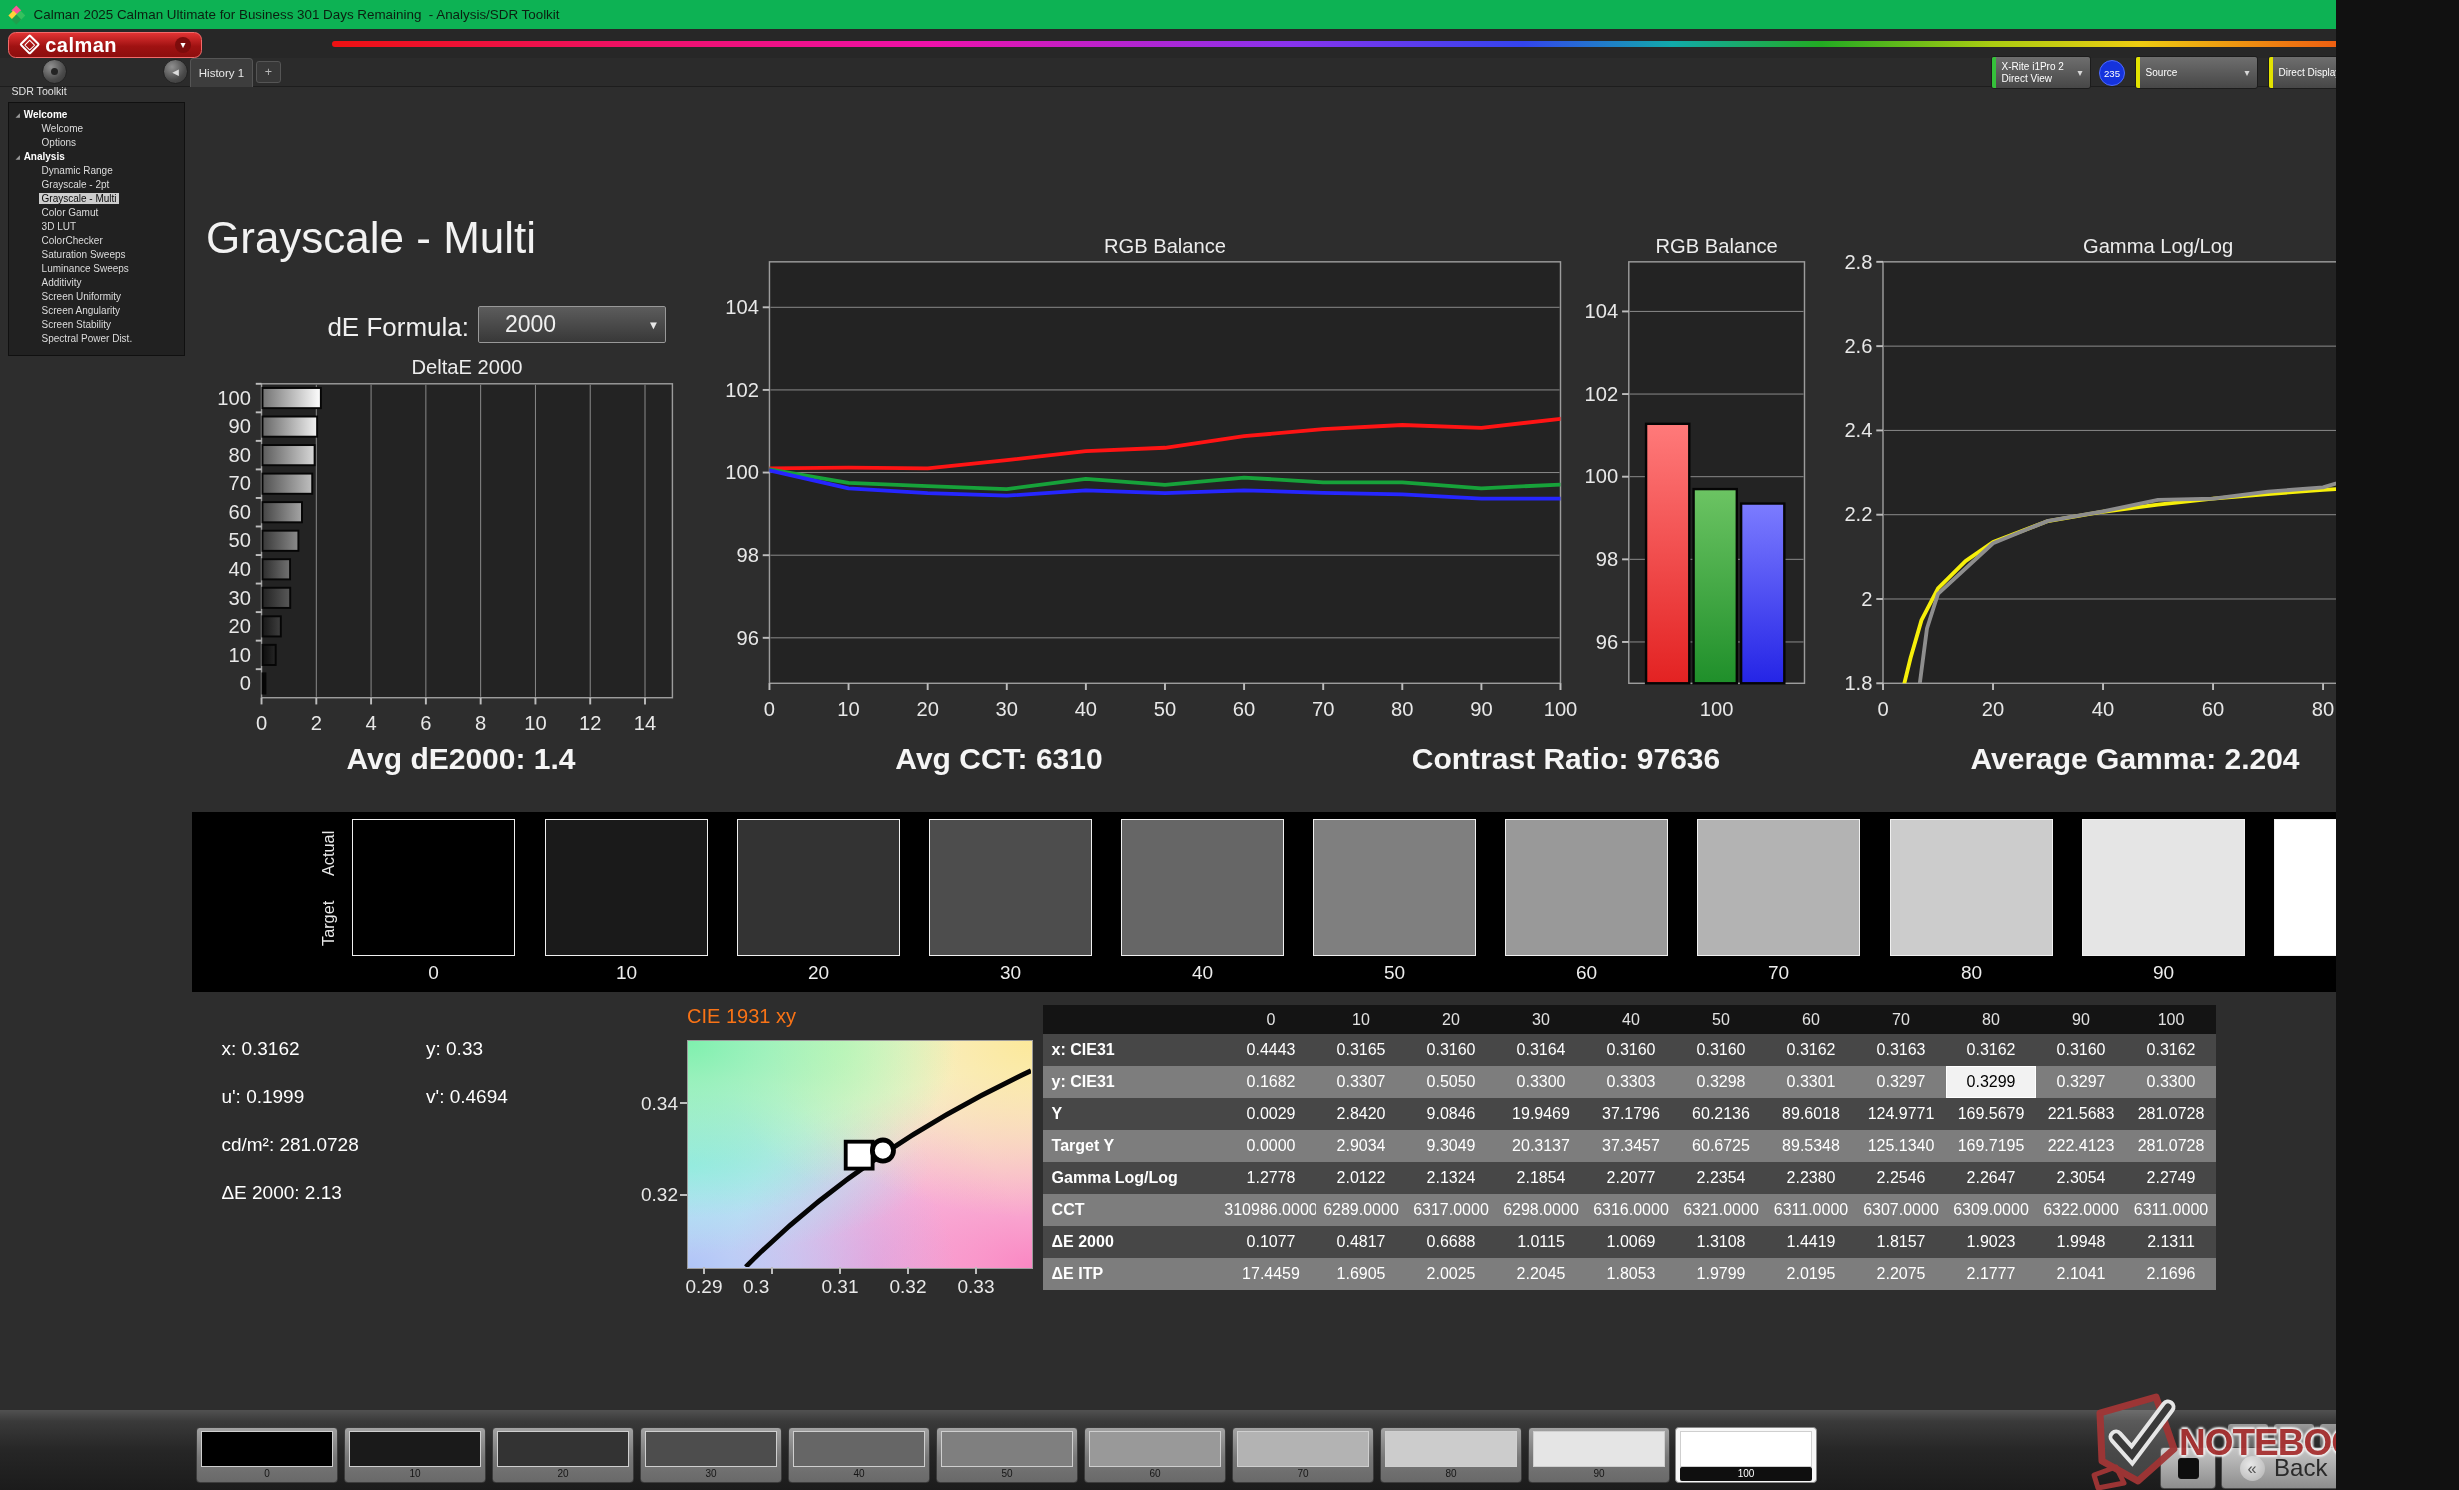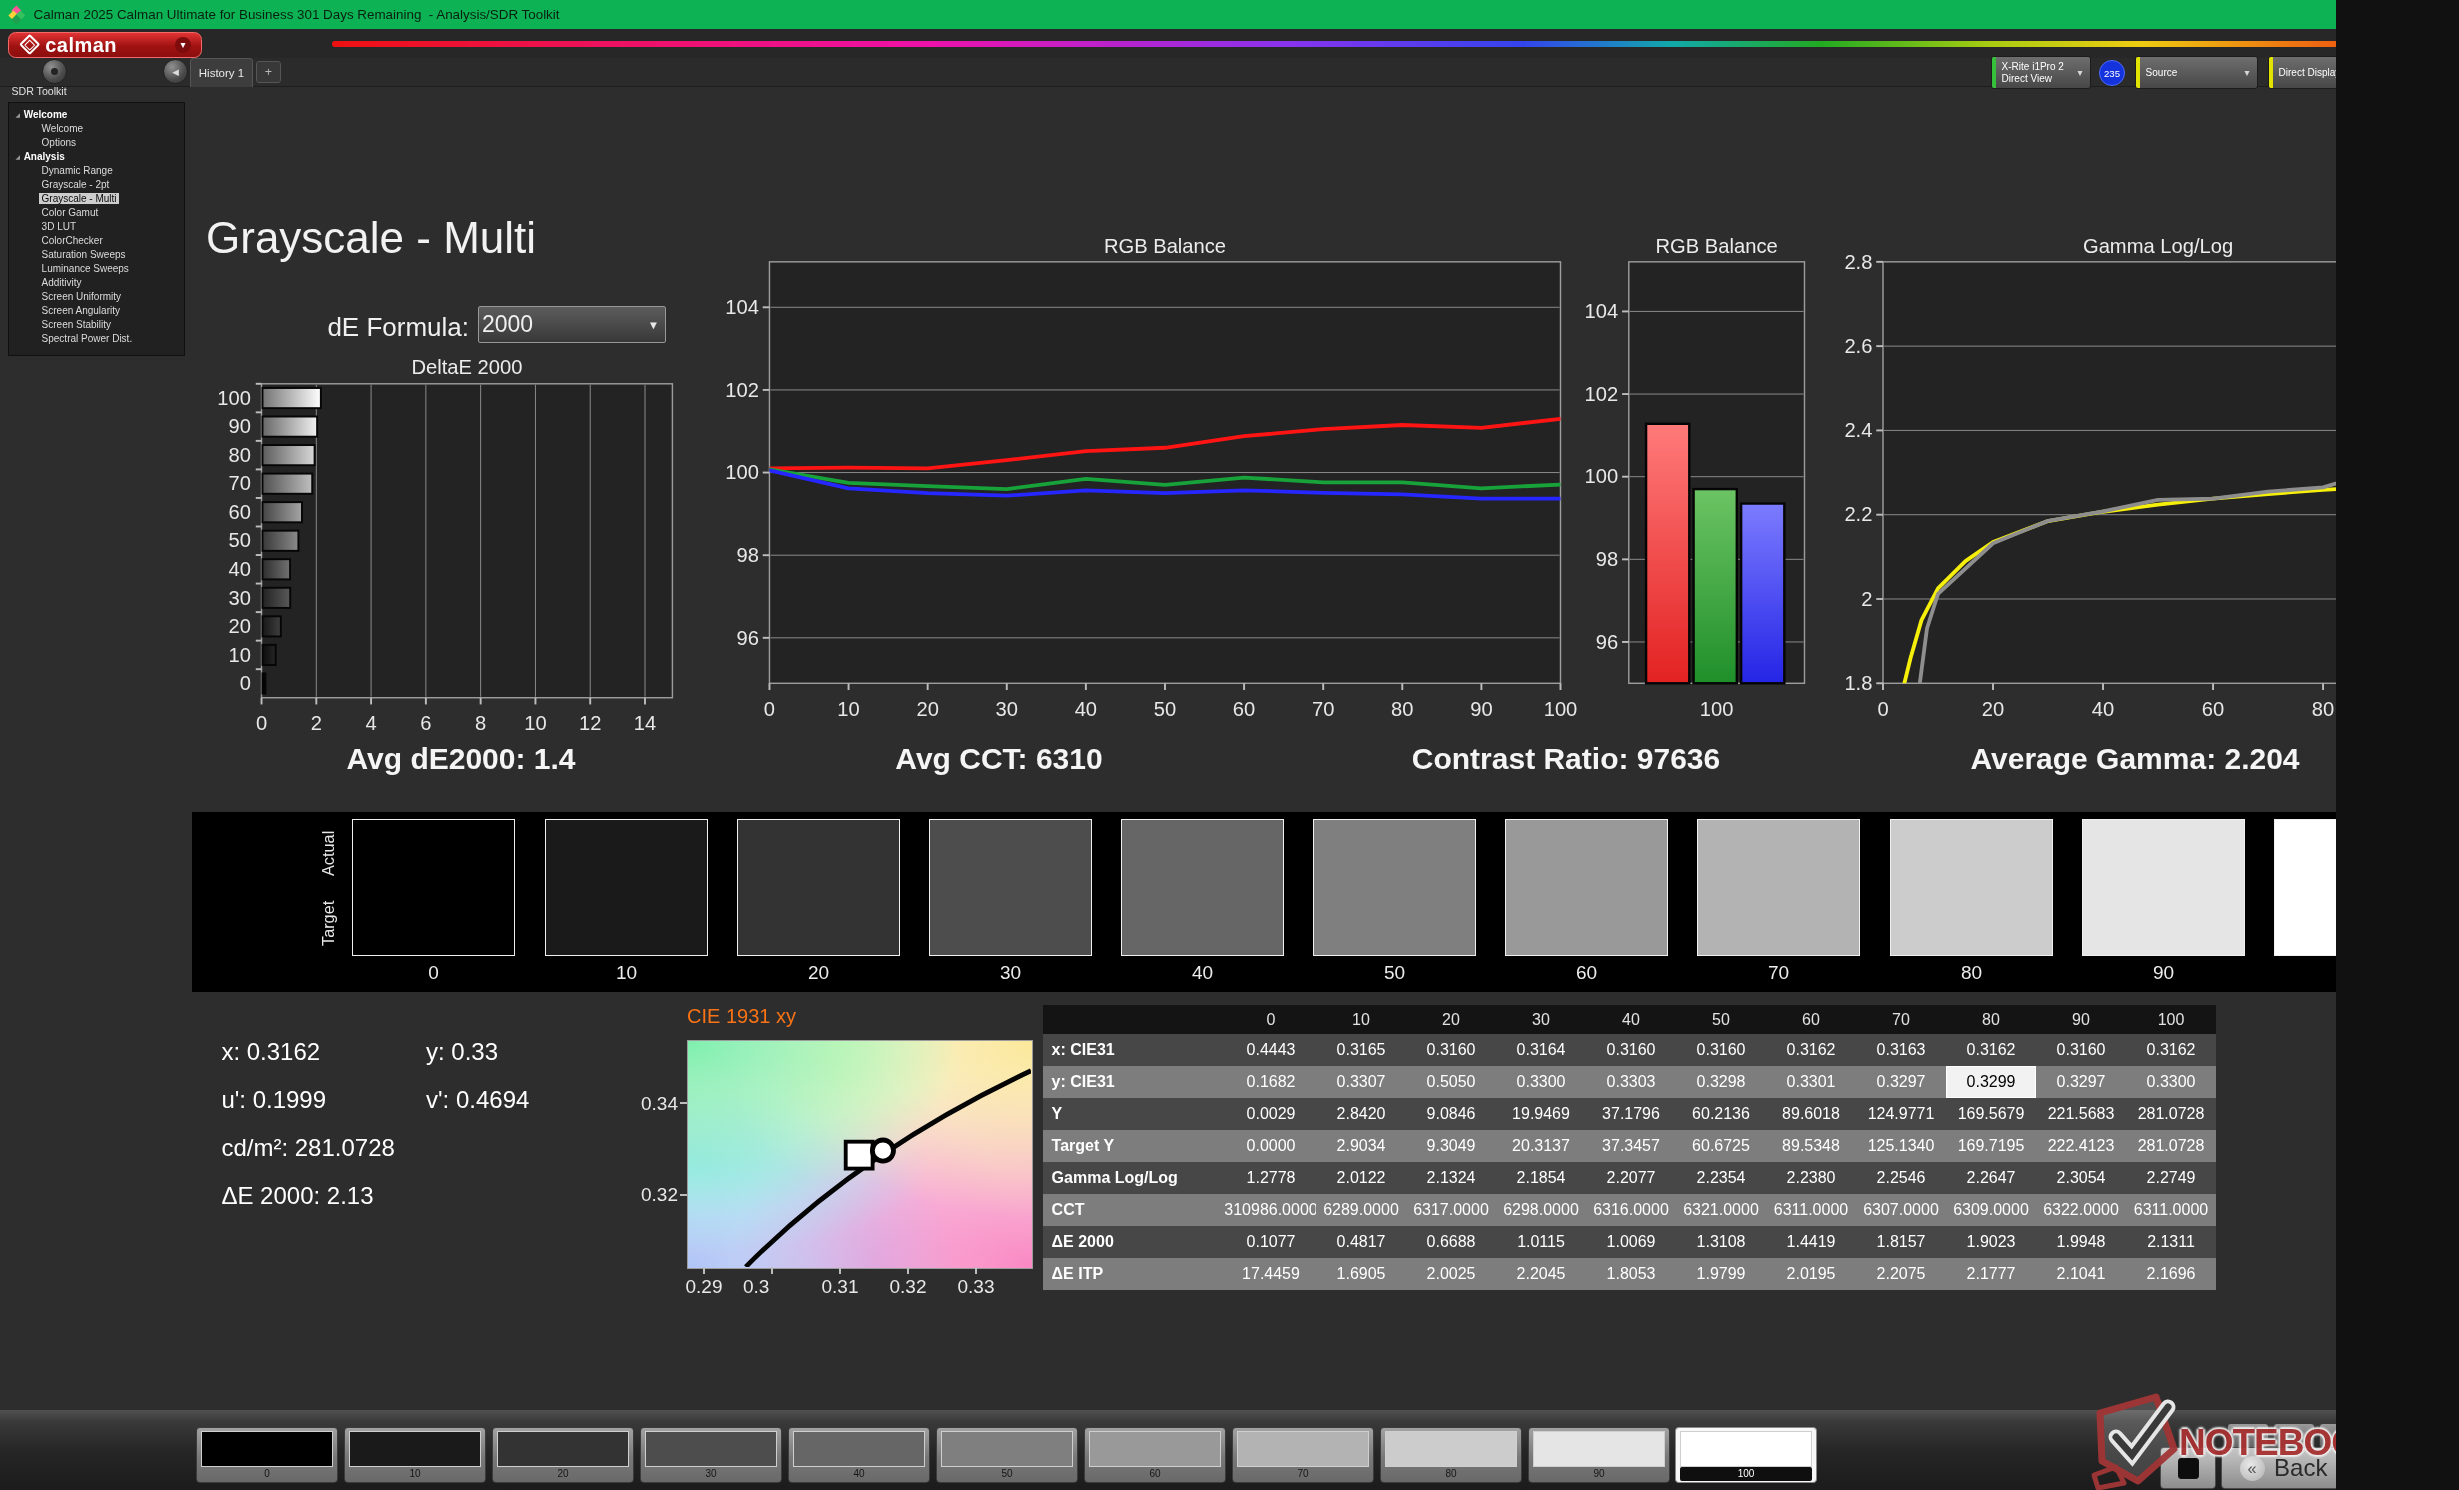--- a/index.html
+++ b/index.html
@@ -40,38 +40,38 @@
   .tnode{height:14px;display:flex;align-items:center;font-size:10px;color:#dcdcdc;white-space:nowrap}
   .tnode .tri{font-size:5.8px;color:#9a9a9a;margin:0 3.8px 0 6.7px}
   .thead span.lbl{font-weight:bold;color:#fff}
   .tchild{padding-left:30px}
   .tchild .lbl{padding:0 2.9px}
   .tchild.sel .lbl{background:#cdcdcd;color:#0a0a0a}
   
   #page-title{left:206px;top:213px;font-size:44px;font-weight:400;color:#f2f2f2}
   #de-label{left:269px;top:312px;width:200px;text-align:right;font-size:26px;color:#f0f0f0}
   #de-select{left:478px;top:306px;width:188px;height:37px;background:linear-gradient(180deg,#5c5c5c,#383838);border:1px solid #989898;border-radius:1.9px;color:#f0f0f0;font-size:23px;display:flex;align-items:center}
-  #de-select .val{margin-left:3px}
+  #de-select .val{margin-left:26px}
   #de-select .hw-arrow{font-size:11.5px;color:#e8e8e8}
   
   svg.chart,#screen>svg{position:absolute;overflow:visible}
   .ctitle{font:21px "Liberation Sans",sans-serif;fill:#ececec}
   .tlab{font:21px "Liberation Sans",sans-serif;fill:#e8e8e8}
   .grid{stroke:#8f8f8f;stroke-width:1}
   .tick{stroke:#bdbdbd;stroke-width:2}
   .sumtxt{top:742px;transform:translateX(-50%);font-size:30px;font-weight:600;color:#f5f5f5;white-space:nowrap}
   
   #strip{left:192px;top:812px;width:2267px;height:180px;background:#000}
   .vlab{writing-mode:vertical-rl;transform:rotate(180deg);font-size:16.3px;color:#e8e8e8;text-align:center}
   .gsw{position:absolute;top:6.7px;width:163px;height:137px;border:1.9px solid #f0f0f0}
   .gsw-lab{position:absolute;top:150px;width:163px;text-align:center;font-size:19px;color:#ececec}
   
   #reading{left:207px;top:1038px;width:452px;height:259px;color:#fff}
   #reading .rt{font-size:32px;margin:7.7px 0 21px 14.4px}
-  #reading .rrow{font-size:24px;height:48px;position:relative}
+  #reading .rrow{font-size:19px;height:48px;position:relative}
   #reading .c1{position:absolute;left:14.4px}
   #reading .c2{position:absolute;left:219px}
   
   #cie{left:615px;top:1005px;width:442px;height:298px}
   #cie .cie-title{position:absolute;left:72px;top:0;width:343px;text-align:left;font-size:20px;color:#f97316}
   #cie .cie-plot{position:absolute;left:72px;top:35px;width:346px;height:229px;border:1.4px solid #9c9c9c;
      background:
       radial-gradient(at 0% 0%, rgba(120,240,170,.95), transparent 55%),
       radial-gradient(at 45% 0%, rgba(225,250,190,.85), transparent 45%),
       radial-gradient(at 100% 0%, rgba(252,232,150,.95), transparent 55%),

